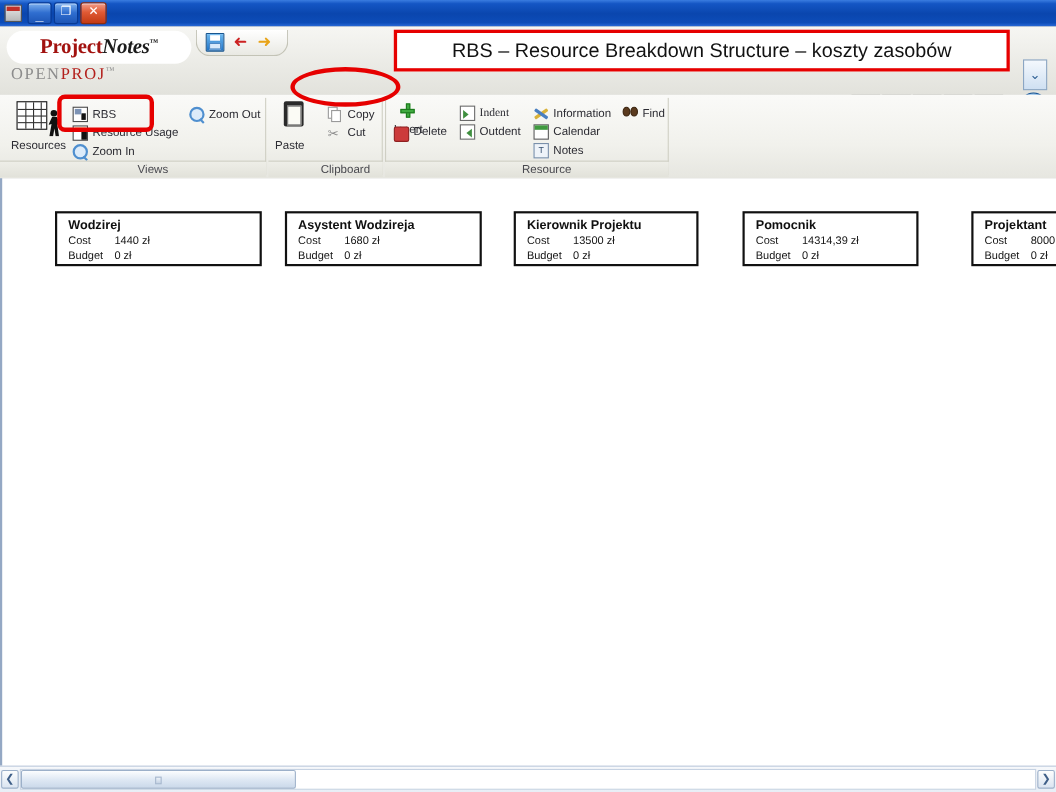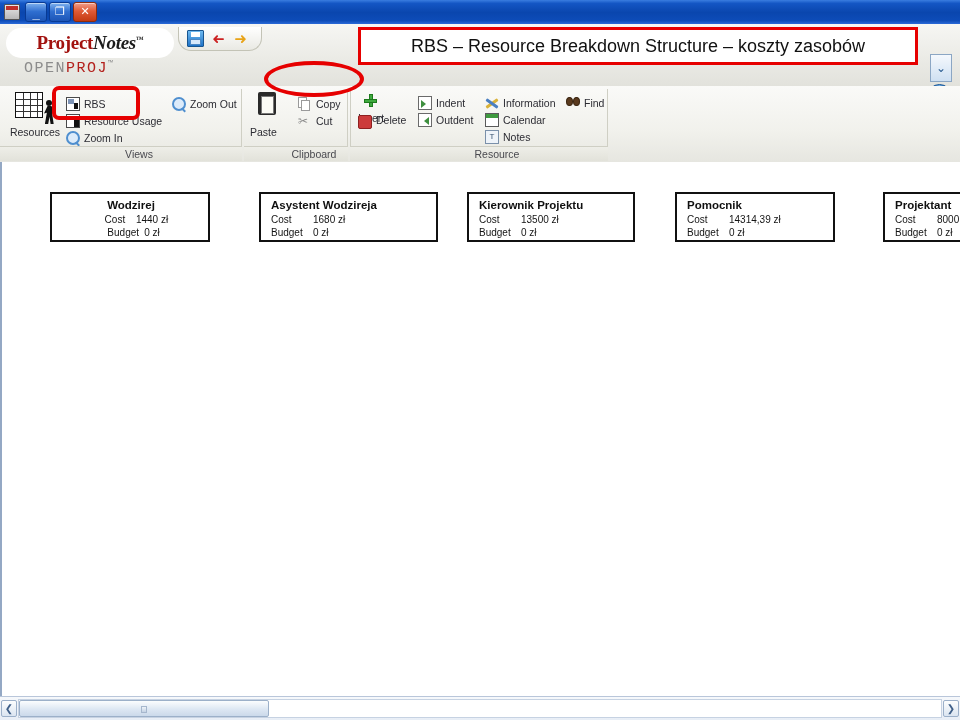--- a/index.html
+++ b/index.html
@@ -55,22 +55,22 @@
   }
   .logo-plate{
     position:absolute;left:6px;top:4px;width:168px;height:30px;
     background:#ffffff;border-radius:16px;
     display:flex;align-items:center;justify-content:center;
   }
   .logo-txt{font-size:19px;font-weight:bold;color:#a2120f;font-family:"Liberation Serif","DejaVu Serif",serif;letter-spacing:-.3px;}
   .logo-txt i{font-style:italic;color:#1b1b1b;}
   .logo-tm{font-size:8px;color:#1b1b1b;vertical-align:super;font-style:normal;}
   .logo-sub{
-    position:absolute;left:24px;top:35px;font-size:15px;letter-spacing:1.5px;
-    color:#8c8c8c;font-family:Liberation Mono, monospace;
+    position:absolute;left:10px;top:35px;font-size:15px;letter-spacing:1.5px;
+    color:#8c8c8c;font-family:Liberation Serif, serif;
   }
   .logo-sub b{color:#b3201c;font-weight:normal;}
   .logo-sub sup{font-size:8px;}
 
   
   .qat{
     position:absolute;left:178px;top:3px;width:84px;height:24px;
     background:linear-gradient(to bottom,#ffffff,#e9e9e3);
     border:1px solid #c3c3b6;border-top:none;
     border-radius:0 0 13px 13px;
@@ -401,21 +401,21 @@
 
     <div class="grp" style="left:350px;width:258px;">
       <div class="smbtn" style="left:8px;top:8px;flex-direction:column;">
         <span class="si ic-plus"></span>
         <span>Insert</span>
       </div>
       <div class="smbtn" style="left:8px;top:25px;">
         <span class="si ic-minus"></span>
         <span>Delete</span>
       </div>
-      <div class="smbtn" style="left:68px;top:8px;">
+      <div class="smbtn" style="left:68px;top:8px;font-family:Liberation Serif, serif;">
         <span class="si ic-ind"></span>
         <span>Indent</span>
       </div>
       <div class="smbtn" style="left:68px;top:25px;">
         <span class="si ic-out"></span>
         <span>Outdent</span>
       </div>
       <div class="smbtn" style="left:135px;top:8px;">
         <span class="si ic-info"></span>
         <span>Information</span>
@@ -433,21 +433,21 @@
         <span>Find</span>
       </div>
       <div class="gsep l"></div>
       <div class="gsep"></div>
       <div class="glabel">Resource</div>
     </div>
   </div>
 
   <div class="canvas">
 
-    <div class="node" style="left:48px;top:30px;width:160px;height:50px;text-align:center;">
+    <div class="node" style="left:48px;top:30px;width:188px;height:50px;">
       <div class="nname">Wodzirej</div>
       <div class="nrow"><span class="k">Cost</span><span>1440 zł</span></div>
       <div class="nrow"><span class="k">Budget</span><span>0 zł</span></div>
     </div>
 
     <div class="node" style="left:257px;top:30px;width:179px;height:50px;">
       <div class="nname">Asystent Wodzireja</div>
       <div class="nrow"><span class="k">Cost</span><span>1680 zł</span></div>
       <div class="nrow"><span class="k">Budget</span><span>0 zł</span></div>
     </div>

